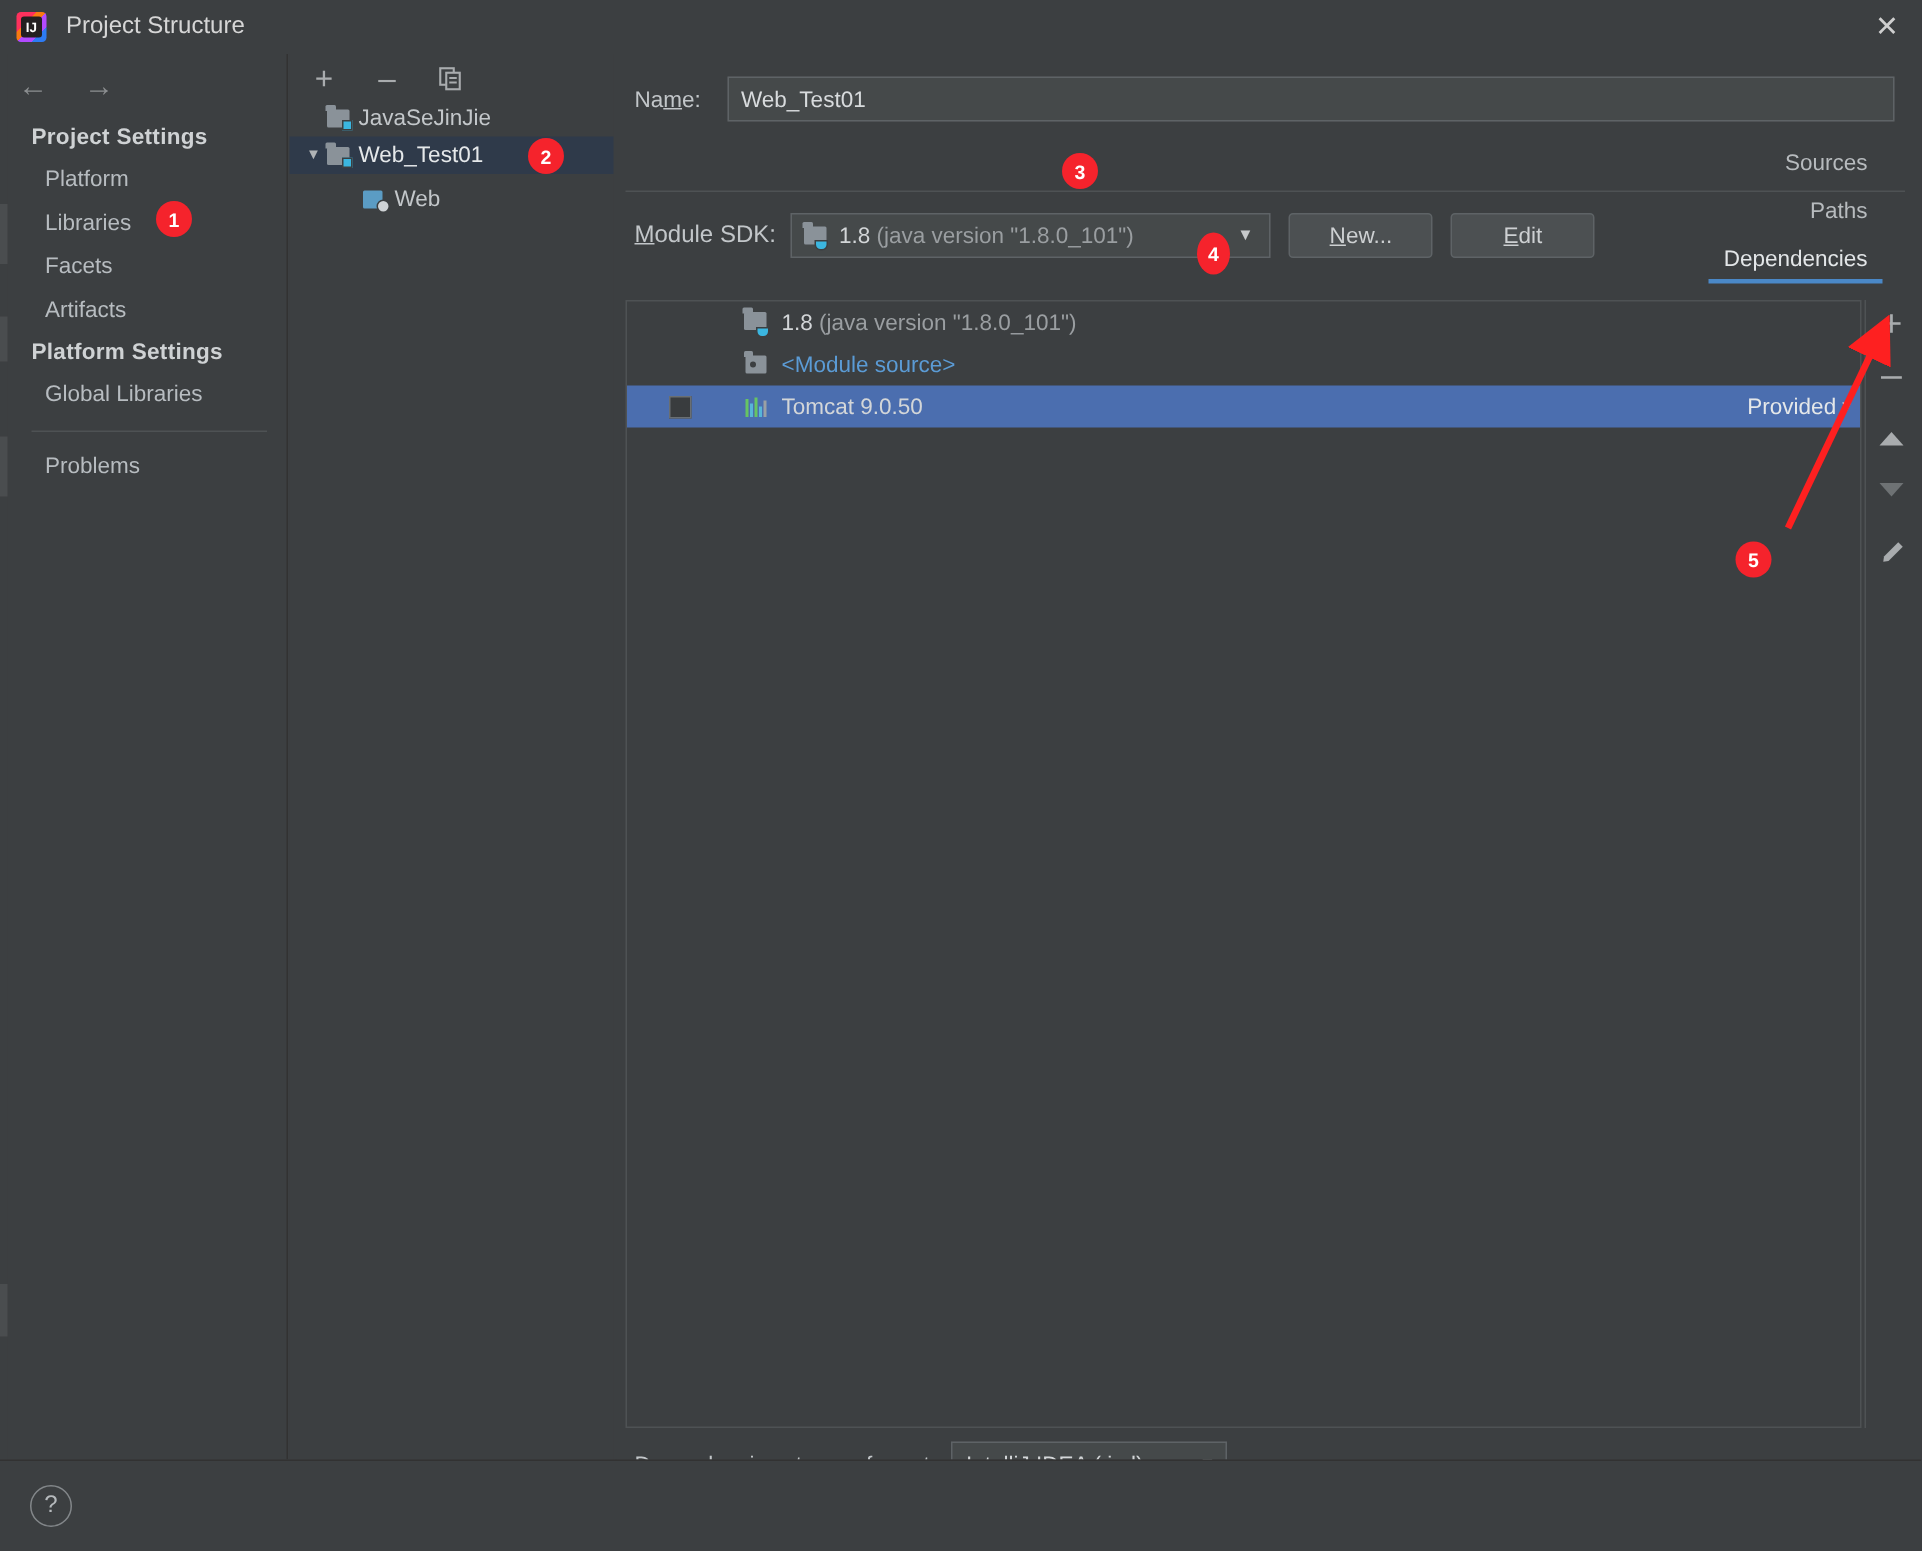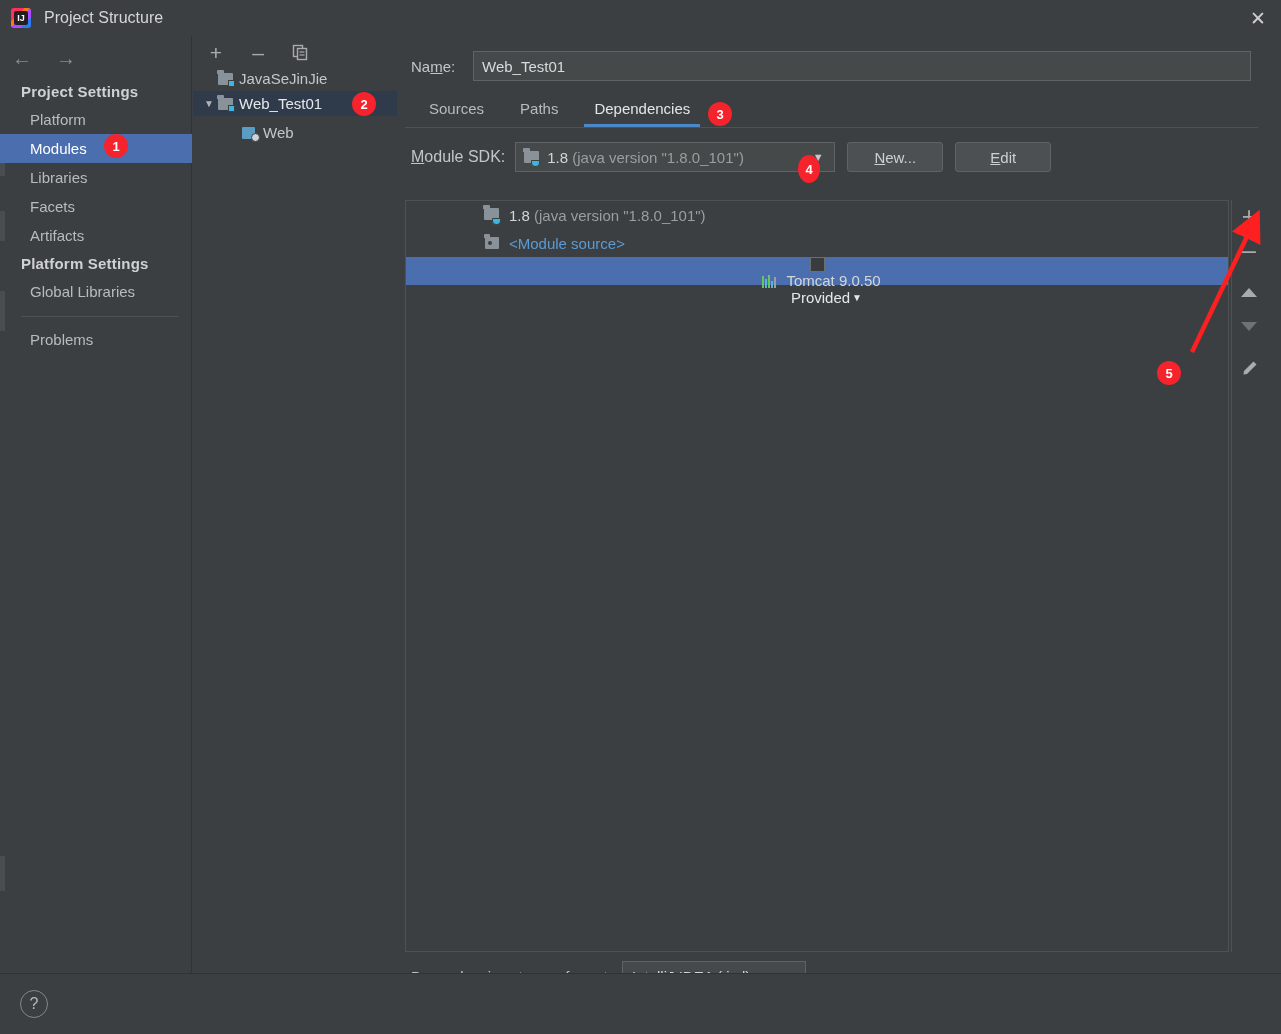--- a/index.html
+++ b/index.html
@@ -126,38 +126,38 @@
   }
   
   .ico-web { position: absolute; left: 1px; top: 2px; width: 13px; height: 12px; background: #5b9cc4; border-radius: 1px; }
   .ico-web-badge {
     position: absolute; right: -1px; bottom: -1px; width: 9px; height: 9px;
     border-radius: 50%; background: #cfd3d6; border: 1px solid #3c3f41;
   }
 
   
   .main {
-    position: absolute; left: 397px; top: 36px; width: 749px; height: 937px;
+    position: absolute; left: 409px; top: 36px; width: 749px; height: 937px;
     background: #3c3f41;
   }
   .name-row {
     position: absolute; left: 14px; top: 15px; width: 840px; height: 30px;
     display: flex; align-items: center;
   }
   .name-label { width: 62px; font-size: 15px; color: #c2c6c9; }
   .name-label u { text-decoration: underline; }
   .name-input {
     flex: 1; height: 30px; background: #45494a; border: 1px solid #5e6366;
     color: #d8dbdd; font-size: 15px; padding: 0 8px;
     font-family: "Liberation Sans", sans-serif;
   }
 
   .tabs {
     position: absolute; left: 14px; top: 57px; width: 840px; height: 34px;
-    display: flex; align-items: flex-end; gap: 0px;
+    display: flex; align-items: flex-end; gap: 0px; flex-direction: column;
   }
   .tab {
     position: relative; height: 34px; line-height: 32px;
     padding: 0 18px; font-size: 15px; color: #b7bbbe; cursor: pointer; white-space: nowrap;
   }
   .tab.active { color: #e3e6e8; }
   .tab.active:after {
     content: ""; position: absolute; left: 8px; right: 8px; bottom: 0; height: 3px; background: #4a88c7;
   }
   .tabs-underline {
@@ -203,21 +203,21 @@
   .dep-head .col {
     display: flex; align-items: center; font-size: 15px; color: #c3c7ca;
     padding: 0 10px;
   }
   .dep-head .col-export { width: 70px; border-right: 1px solid #4e5254; justify-content: flex-start; padding-left: 12px;}
   .dep-head .col-name { flex: 1; border-right: 1px solid #4e5254; }
   .dep-head .col-scope { width: 98px; justify-content: center; }
   .dep-row {
     display: flex; height: 28px; align-items: center; font-size: 15px; cursor: pointer;
   }
-  .dep-row.selected { background: #4b6eaf; flex-direction: column; }
+  .dep-row.selected { background: #4b6eaf; }
   .dep-cell-export { width: 70px; display: flex; align-items: center; justify-content: center; }
   .dep-checkbox { width: 15px; height: 15px; background: #393c3e; border: 1px solid #6a6f72; }
   .dep-cell-name { flex: 1; display: flex; align-items: center; gap: 7px; padding-left: 8px; }
   .dep-cell-name .ic { width: 18px; height: 16px; position: relative; flex:none; }
   .dep-cell-scope { width: 98px; display: flex; align-items: center; justify-content: flex-end; padding-right: 4px; color: #e4e7e9; }
   .dep-cell-scope .ca { font-size: 10px; margin-left: 2px; }
   .txt-jdk { color: #d3d6d8; }
   .txt-jdk .dim { color: #9a9ea1; }
   .txt-modsrc { color: #5b9bd5; }
   .txt-lib { color: #d3d6d8; }
@@ -307,23 +307,20 @@
 
     <div class="nav-arrows">
       <div class="nav-arrow">←</div>
       <div class="nav-arrow">→</div>
     </div>
 
     <div class="sidebar-list">
       <div class="sb-group">Project Settings</div>
 
       <div class="sb-item">Platform</div>
-      <div class="sb-item selected">
-        <span>Modules</span>
-      </div>
       <div class="sb-item">Libraries</div>
       <div class="sb-item">Facets</div>
       <div class="sb-item">Artifacts</div>
 
       <div class="sb-group">Platform Settings</div>
       <div class="sb-item">Global Libraries</div>
 
       <div class="sb-sep"></div>
       <div class="sb-item">Problems</div>
     </div>

